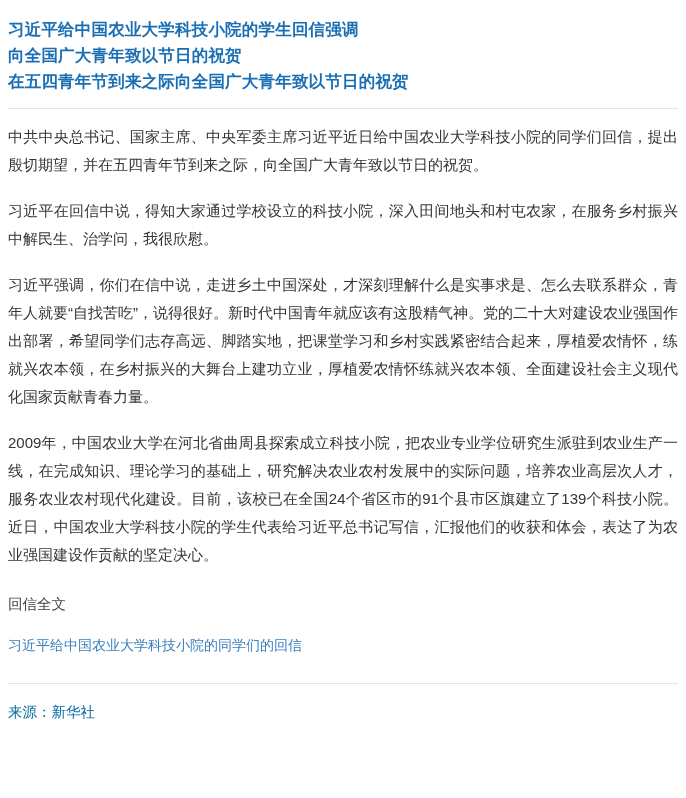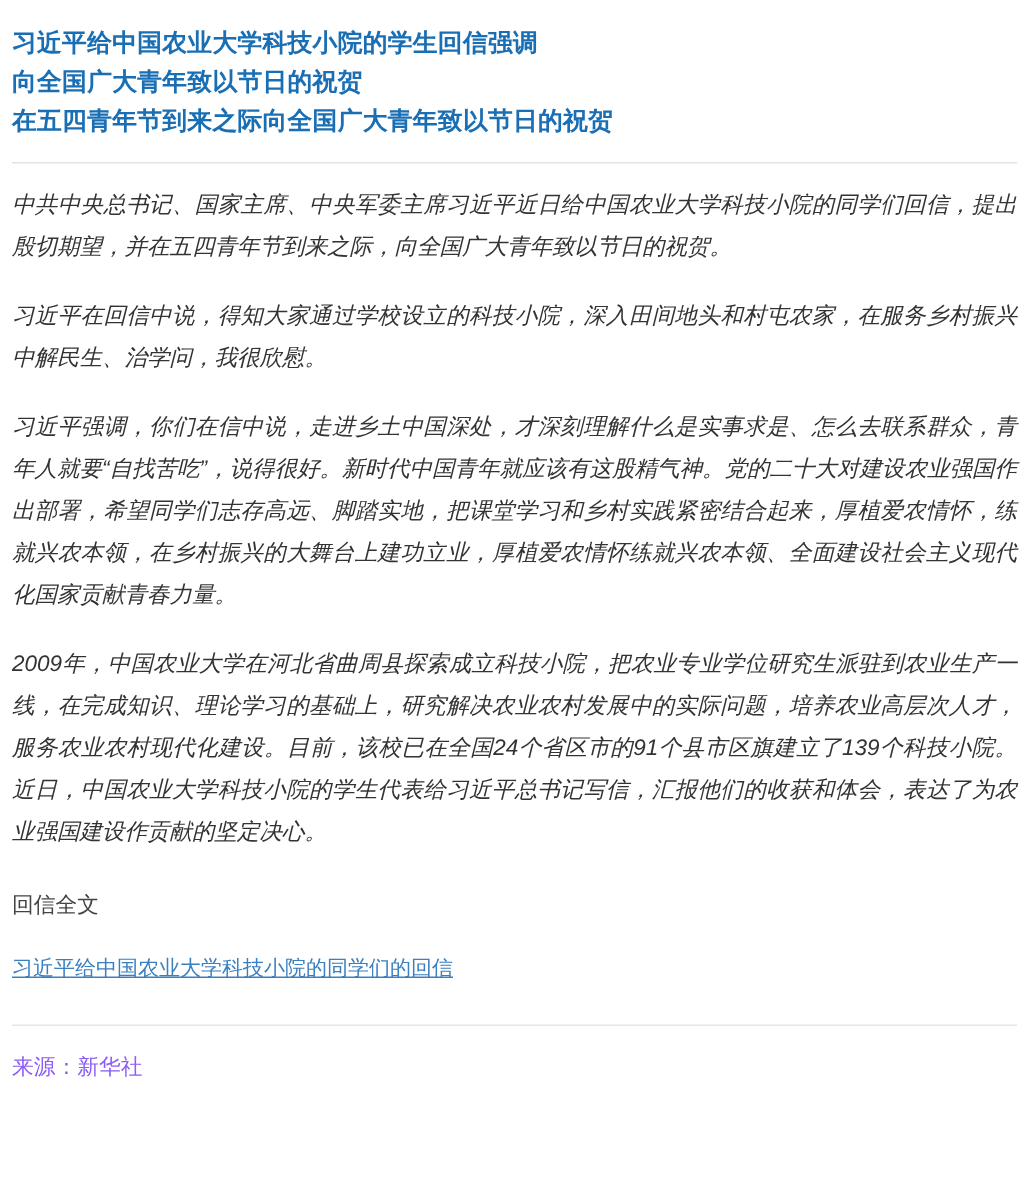--- a/index.html
+++ b/index.html
@@ -38,49 +38,47 @@
   .body-text {
     margin-top: 14px;
   }
   .body-text p {
     margin: 0 0 18px 0;
     font-size: 15px;
     line-height: 28px;
     color: #333333;
     text-align: justify;
     text-justify: inter-ideograph;
-    font-style: italic;
   }
   .body-text p:last-child {
     margin-bottom: 0;
   }
   .fulltext-label {
     margin-top: 22px;
     font-size: 14.5px;
     line-height: 26px;
     color: #444444;
   }
   .fulltext-link {
     margin-top: 16px;
     font-size: 14px;
     line-height: 24px;
     color: #3a7fbf;
     cursor: pointer;
-    text-decoration: underline;
   }
   .rule-bottom {
     border: none;
     border-top: 1px solid #e6e6e6;
     margin: 26px 0 0 0;
   }
   .source {
     margin-top: 16px;
     font-size: 14.5px;
     line-height: 24px;
-    color: #8b5cf6;
+    color: #0369a1;
   }
 </style>
 </head>
 <body>
 
 <div class="page">
 
   <div class="headline">
     <div>习近平给中国农业大学科技小院的学生回信强调</div>
     <div>向全国广大青年致以节日的祝贺</div>

